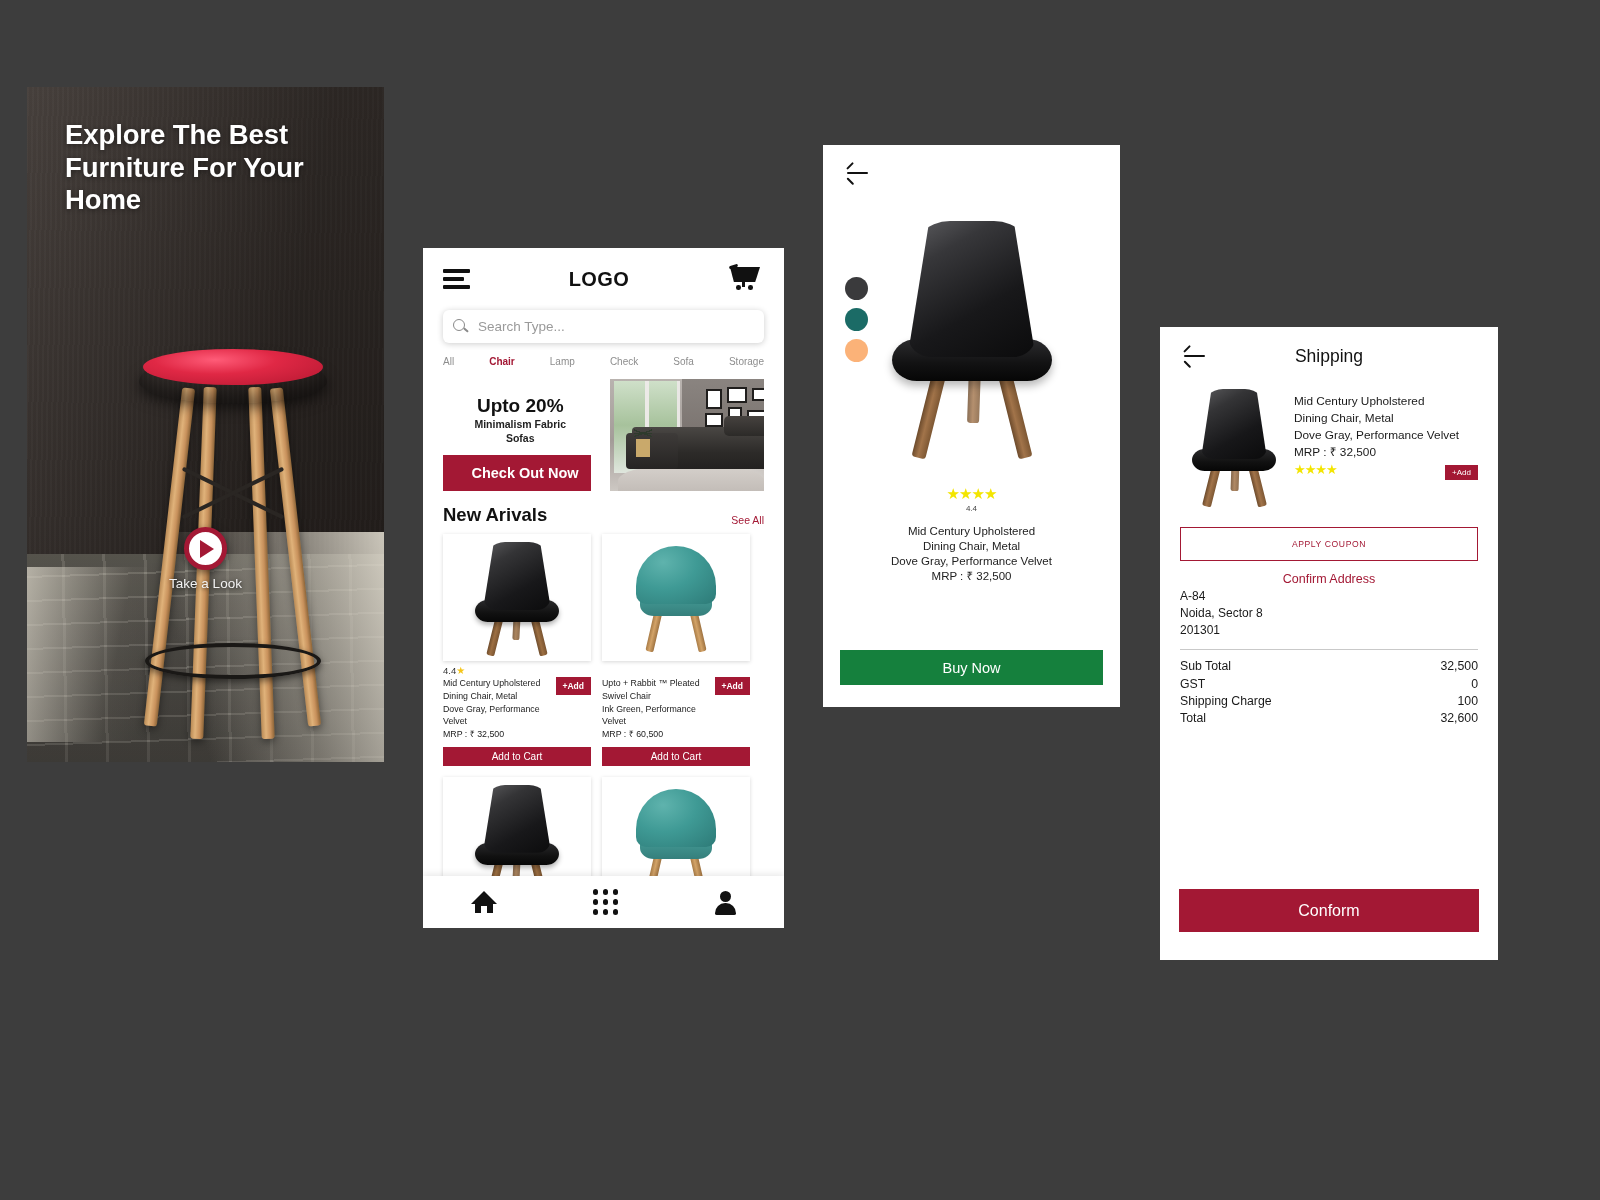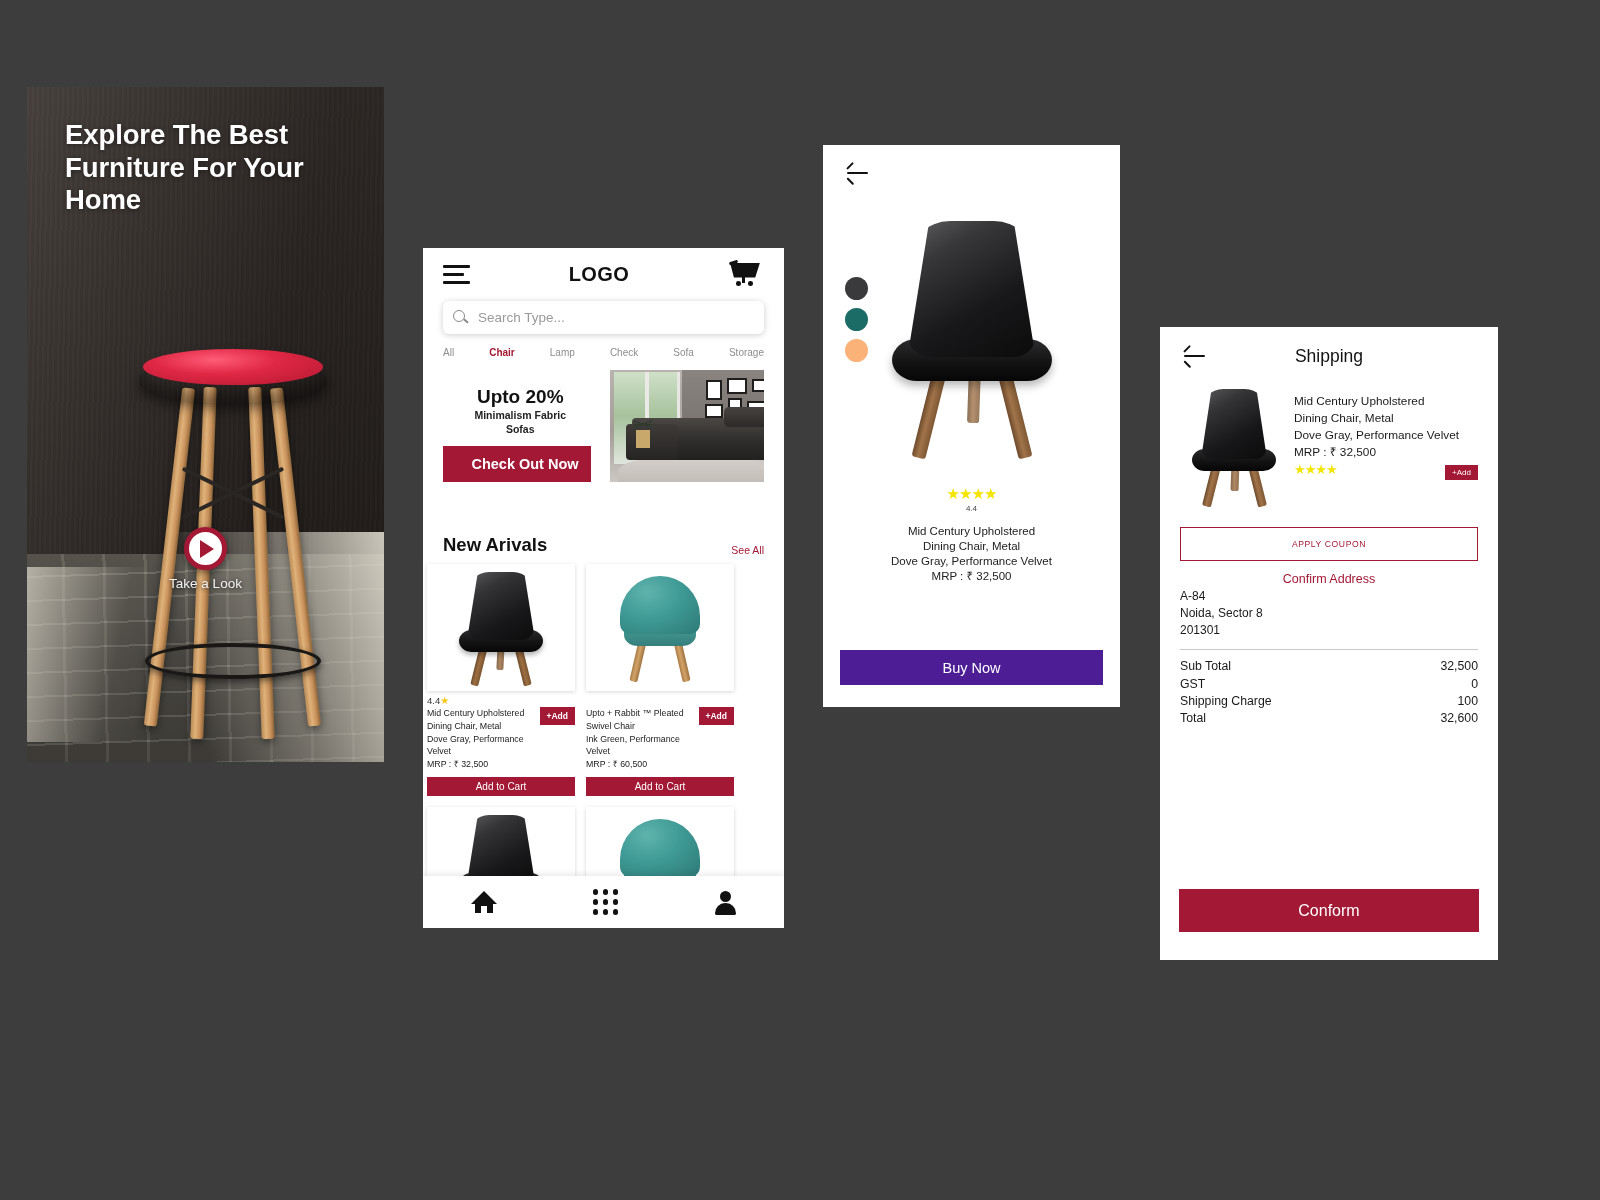--- a/index.html
+++ b/index.html
@@ -100,21 +100,21 @@
     margin-top: 6px; color: #f2f2f2; font-size: 13.5px; font-weight: 400;
     text-shadow: 0 1px 4px rgba(0,0,0,.75);
   }
 
   
   .phone { position: absolute; background:#fff; overflow: hidden; }
 
   
   #home { left: 423px; top: 248px; width: 361px; height: 680px; }
   .hm-topbar {
-    height: 53px; display:flex; align-items:center; justify-content:space-between;
+    height: 62px; display:flex; align-items:center; justify-content:space-between;
     padding: 0 22px 0 20px;
   }
   .burger { width: 27px; cursor:pointer; }
   .burger span { display:block; height: 3.6px; background:#111; border-radius:1px; margin-bottom: 4.6px; }
   .burger span:nth-child(1) { width: 27px; }
   .burger span:nth-child(2) { width: 21px; }
   .burger span:nth-child(3) { width: 27px; margin-bottom:0; }
   .logo-txt { font-size: 20px; font-weight: 700; letter-spacing: .4px; color:#111; }
   .cart-ico { width: 34px; height: 30px; position:relative; }
   .cart-ico .body {
@@ -209,26 +209,25 @@
     content:""; position:absolute; left: -2px; top: -14px; width: 18px; height: 16px;
     background:
       linear-gradient(20deg, transparent 45%, #2e3b2c 45%, #2e3b2c 52%, transparent 52%),
       linear-gradient(-20deg, transparent 45%, #2e3b2c 45%, #2e3b2c 52%, transparent 52%),
       linear-gradient(0deg, transparent 45%, #2e3b2c 45%, #2e3b2c 52%, transparent 52%);
   }
 
   .arrivals-row {
     display:flex; align-items:flex-end; justify-content:space-between;
     padding: 13px 20px 8px;
-    margin-top: 39px;
   }
   .arrivals-ttl { font-size: 18.5px; font-weight: 700; color:#111; }
   .see-all { font-size: 10.5px; color:#a31834; cursor:pointer; }
 
-  .grid { display:flex; gap: 11px; padding: 0 4px; }
+  .grid { display:flex; gap: 11px; padding: 0 20px; }
   .card { width: 148px; }
   .thumb {
     height: 127px; background:#fff; box-shadow: 0 1px 4px rgba(0,0,0,.16);
     position: relative; overflow:hidden;
   }
   .rate-line { font-size: 9.5px; color:#333; padding: 4px 0 1px; }
   .rate-line .st { color:#f5c518; font-size: 10px; }
   .card-body { display:flex; justify-content:space-between; align-items:flex-start; gap:4px; }
   .card-txt { font-size: 8.8px; line-height: 1.45; color:#222; }
   .add-pill {
@@ -332,21 +331,21 @@
     border-radius: 3px;
   }
   .dt-chair .lgA { left: 40px; transform: rotate(14deg); }
   .dt-chair .lgB { left: 126px; transform: rotate(-14deg); }
   .dt-chair .lgC { left: 86px; top: 146px; width: 12px; height: 56px; transform: rotate(2deg); opacity:.8; }
   .dt-stars { text-align:center; color:#f3e500; font-size: 15px; letter-spacing: -1px; margin-top: 4px; }
   .dt-rate { text-align:center; font-size: 8px; color:#444; margin-top: 1px; }
   .dt-desc { text-align:center; font-size: 11.5px; line-height: 1.3; color:#222; margin-top: 11px; }
   .buy-btn {
     position:absolute; left: 17px; right: 17px; bottom: 22px; height: 35px;
-    background:#4c1d95; color:#fff; font-size: 14.5px;
+    background:#15803d; color:#fff; font-size: 14.5px;
     display:flex; align-items:center; justify-content:center; cursor:pointer;
   }
 
   
   #shipping { left: 1160px; top: 327px; width: 338px; height: 633px; }
   .sh-top { height: 58px; display:flex; align-items:center; padding: 0 22px; position:relative; }
   .sh-title {
     position:absolute; left:0; right:0; text-align:center; font-size: 17.5px; color:#111;
   }
   .sh-prod { display:flex; padding: 2px 20px 0; gap: 6px; }

